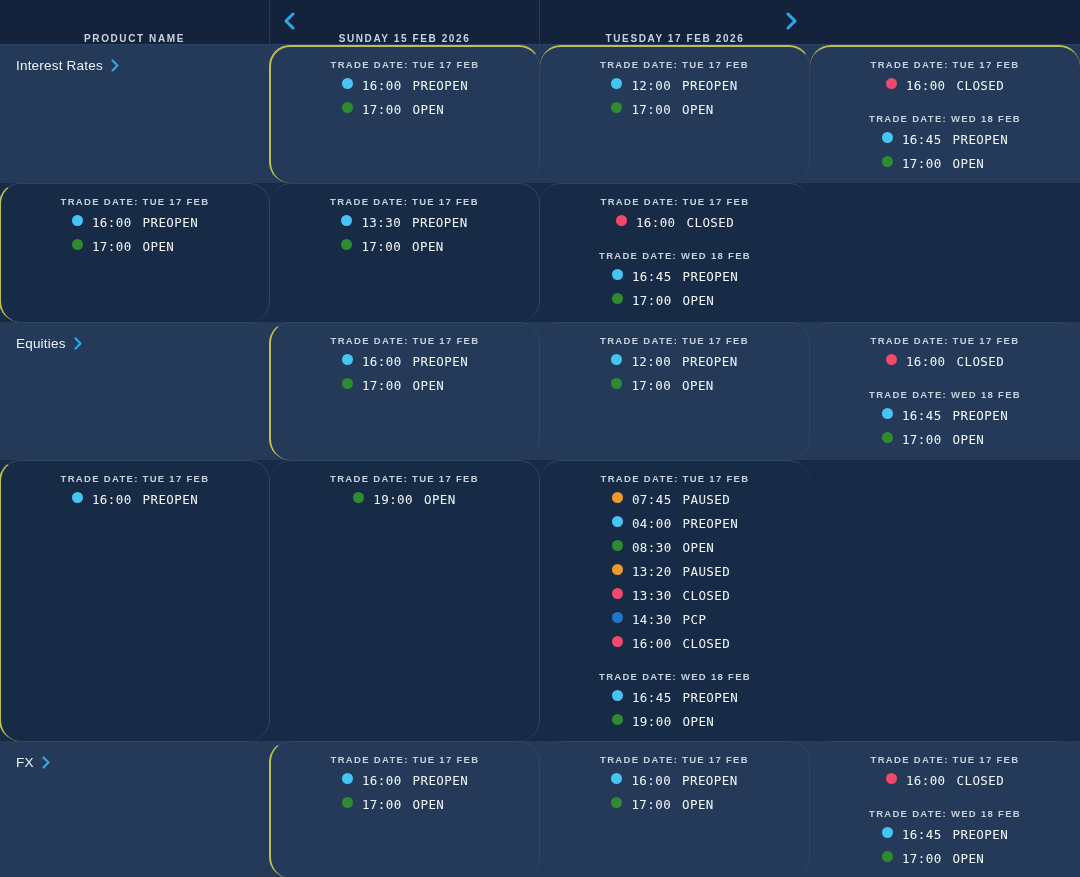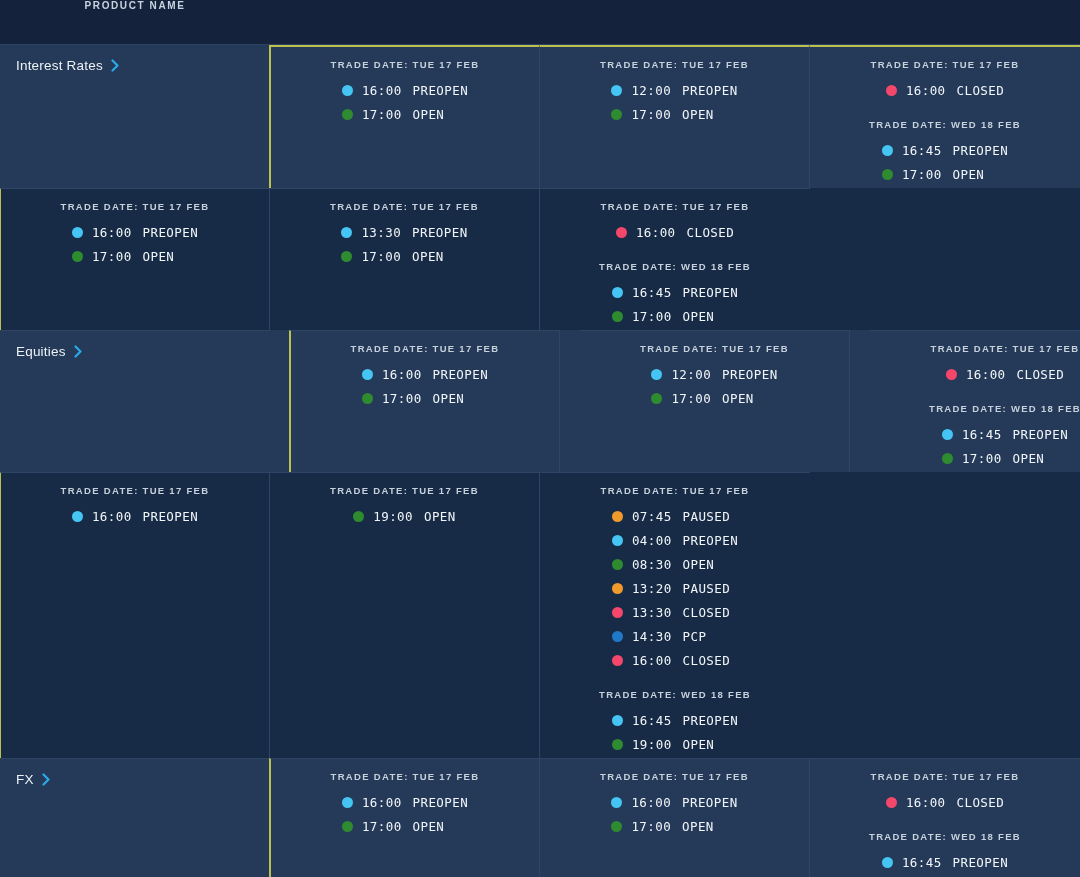--- a/index.html
+++ b/index.html
@@ -17,21 +17,21 @@
     grid-template-columns:270px 270px 270px 270px;
   }
   
   .header-row{
     height:44px;
     background:#14223C;
     border-bottom:1px solid #2C4263;
   }
   .header-cell{
     position:relative;
-    display:flex;align-items:flex-start;justify-content:center;
+    display:flex;align-items:flex-end;justify-content:center;
     font-size:10px;
     letter-spacing:1.6px;
     font-weight:600;
     color:#C9D3DE;
     border-right:1px solid #233A58;
     text-transform:uppercase;
   }
   .header-cell:last-child{border-right:none;}
   .header-cell.emph{color:#F6F9FB;font-weight:800;}
   .nav-btn{
@@ -43,28 +43,29 @@
     padding:0;
   }
   .nav-btn.prev{left:2px;}
   .nav-btn.next{right:2px;}
   
   .row{min-height:138px;}
   .row.light{background:#243A58;}
   .row.dark{background:#182B46;}
   .row:nth-child(1){min-height:138px;}
   .row:nth-child(2){min-height:139px;}
-  .row:nth-child(3){min-height:138px;gap:20px;}
+  .row:nth-child(3){min-height:138px;}
   .row:nth-child(4){min-height:281px;}
   .row:nth-child(5){min-height:137px;}
   .row + .row .cell{border-top:1px solid #2E4566;}
   .cell{
     position:relative;
     border-right:1px solid #2E4566;
     box-sizing:border-box;
+    border-radius:21px;
   }
   .cell:last-child{border-right:none;}
   .product-cell{
     padding:13px 14px 0 16px;
     border-right:none;
     cursor:pointer;
   }
   .product-inner{display:flex;align-items:center;gap:8px;}
   .pname{
     font-size:13.5px;
@@ -86,23 +87,23 @@
     color:#C7D1DC;
     text-transform:uppercase;
     margin-bottom:8px;
     text-align:center;
   }
   .events{
     display:inline-block;
     text-align:left;
     margin-bottom:2px;
   }
-  .events + .trade-date, .group-gap{margin-top:15px;}
+  .events + .trade-date, .group-gap{margin-top:9px;}
   .event{
-    display:flex;align-items:center;
+    display:flex;align-items:flex-start;
     height:24px;
   }
   .dot{
     width:11px;height:11px;border-radius:50%;
     margin-right:9px;
     flex:0 0 auto;
   }
   .etime,.estatus{
     font-family:"DejaVu Sans Mono", monospace;
     font-size:12.5px;
@@ -112,20 +113,40 @@
   .estatus{margin-left:11px;}
 </style>
 </head>
 <body>
 
 <div class="app">
 
   <div class="grid-row header-row">
     <div class="header-cell">
       <span>PRODUCT NAME</span>
+    </div>
+    <div class="header-cell">
+      <button class="nav-btn prev" aria-label="previous day">
+        <span>
+          <svg width="11" height="18" viewBox="0 0 11 18" fill="none">
+            <polyline points="9,2 2,9 9,16" stroke="currentColor" stroke-width="3" stroke-linecap="round" stroke-linejoin="round"></polyline>
+          </svg>
+        </span>
+      </button>
+      <span>SUNDAY 15 FEB 2026</span>
+    </div>
+    <div class="header-cell">
+      <span>TUESDAY 17 FEB 2026</span>
+      <button class="nav-btn next" aria-label="next day">
+        <span>
+          <svg width="11" height="18" viewBox="0 0 11 18" fill="none">
+            <polyline points="2,2 9,9 2,16" stroke="currentColor" stroke-width="3" stroke-linecap="round" stroke-linejoin="round"></polyline>
+          </svg>
+        </span>
+      </button>
     </div>
   </div>
 
   <div id="calendar-body">
   <div class="grid-row row light">
     <div class="cell product-cell">
       <div class="product-inner">
         <span class="pname">Interest Rates</span>
         <span class="row-chevron">
           <svg width="8" height="13" viewBox="0 0 8 13" fill="none">

